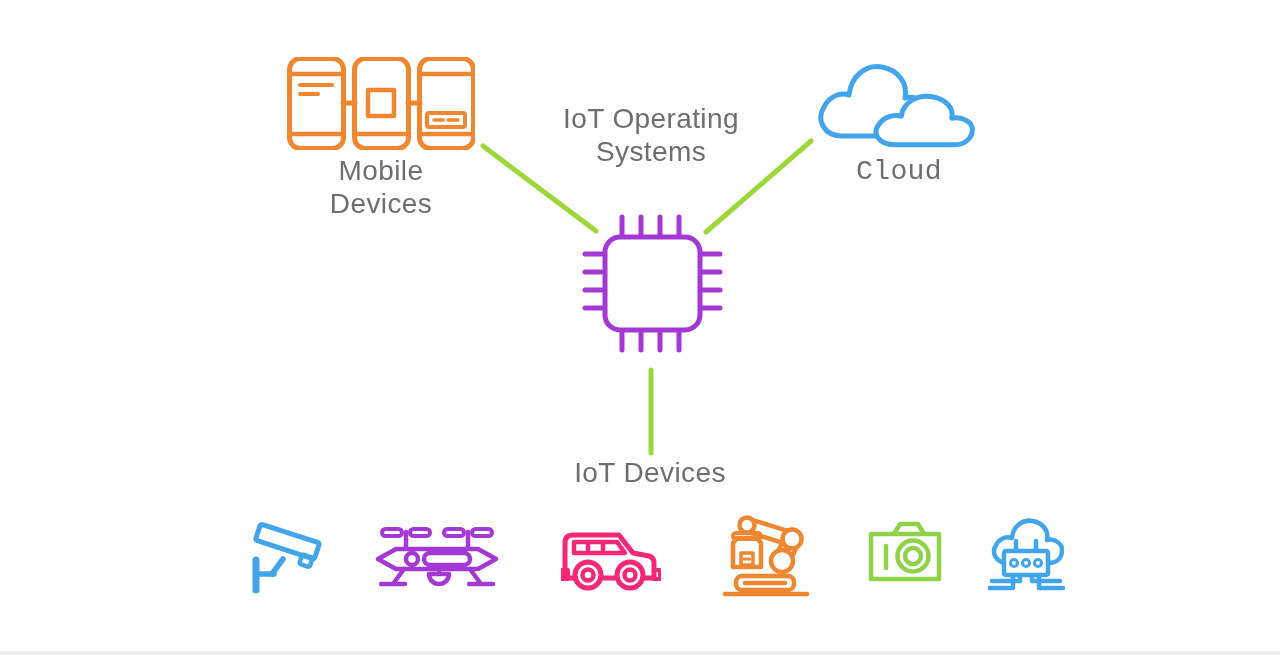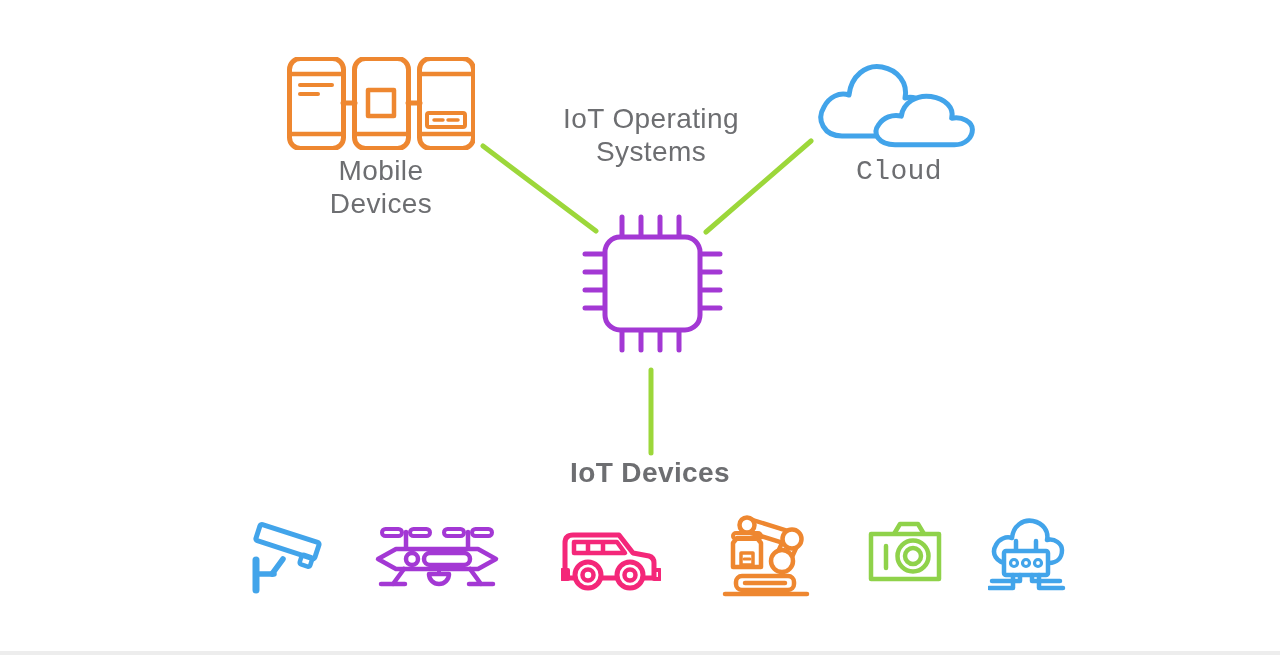--- a/index.html
+++ b/index.html
@@ -92,21 +92,21 @@
     </g>
     <rect class="wfill" x="25" y="25" width="95" height="93" rx="15" stroke-width="5"></rect>
     <text class="chip-text" x="72.5" y="81" text-anchor="middle" stroke="none" fill="#6D6E71">RTOS</text>
   </svg>
 
   <div class="label" style="left:491px;top:102px;width:320px;">IoT Operating
 Systems</div>
   <div class="label" style="left:231px;top:154px;width:300px;">Mobile
 Devices</div>
   <div class="label" style="left:799px;top:155px;width:200px;font-family:Liberation Mono, monospace;">Cloud</div>
-  <div class="label" style="left:500px;top:456px;width:300px;font-weight:bold;">IoT Devices</div>
+  <div class="label" style="left:500px;top:456px;width:300px;">IoT Devices</div>
 
   <svg class="icon" style="left:245px;top:513px;width:84px;height:88px;" viewBox="0 0 84 88" stroke="#42A4EA">
     <g transform="rotate(18 42 30)">
       <rect x="11" y="20" width="62" height="17" rx="2" stroke-width="5"></rect>
       <rect x="60" y="36" width="11" height="10" rx="2" stroke-width="4.5"></rect>
     </g>
     <line x1="38" y1="46" x2="27" y2="61" stroke-width="5.5"></line>
     <line x1="11" y1="61" x2="29" y2="61" stroke-width="5.5"></line>
     <line x1="11" y1="47" x2="11" y2="77" stroke-width="7"></line>
   </svg>

